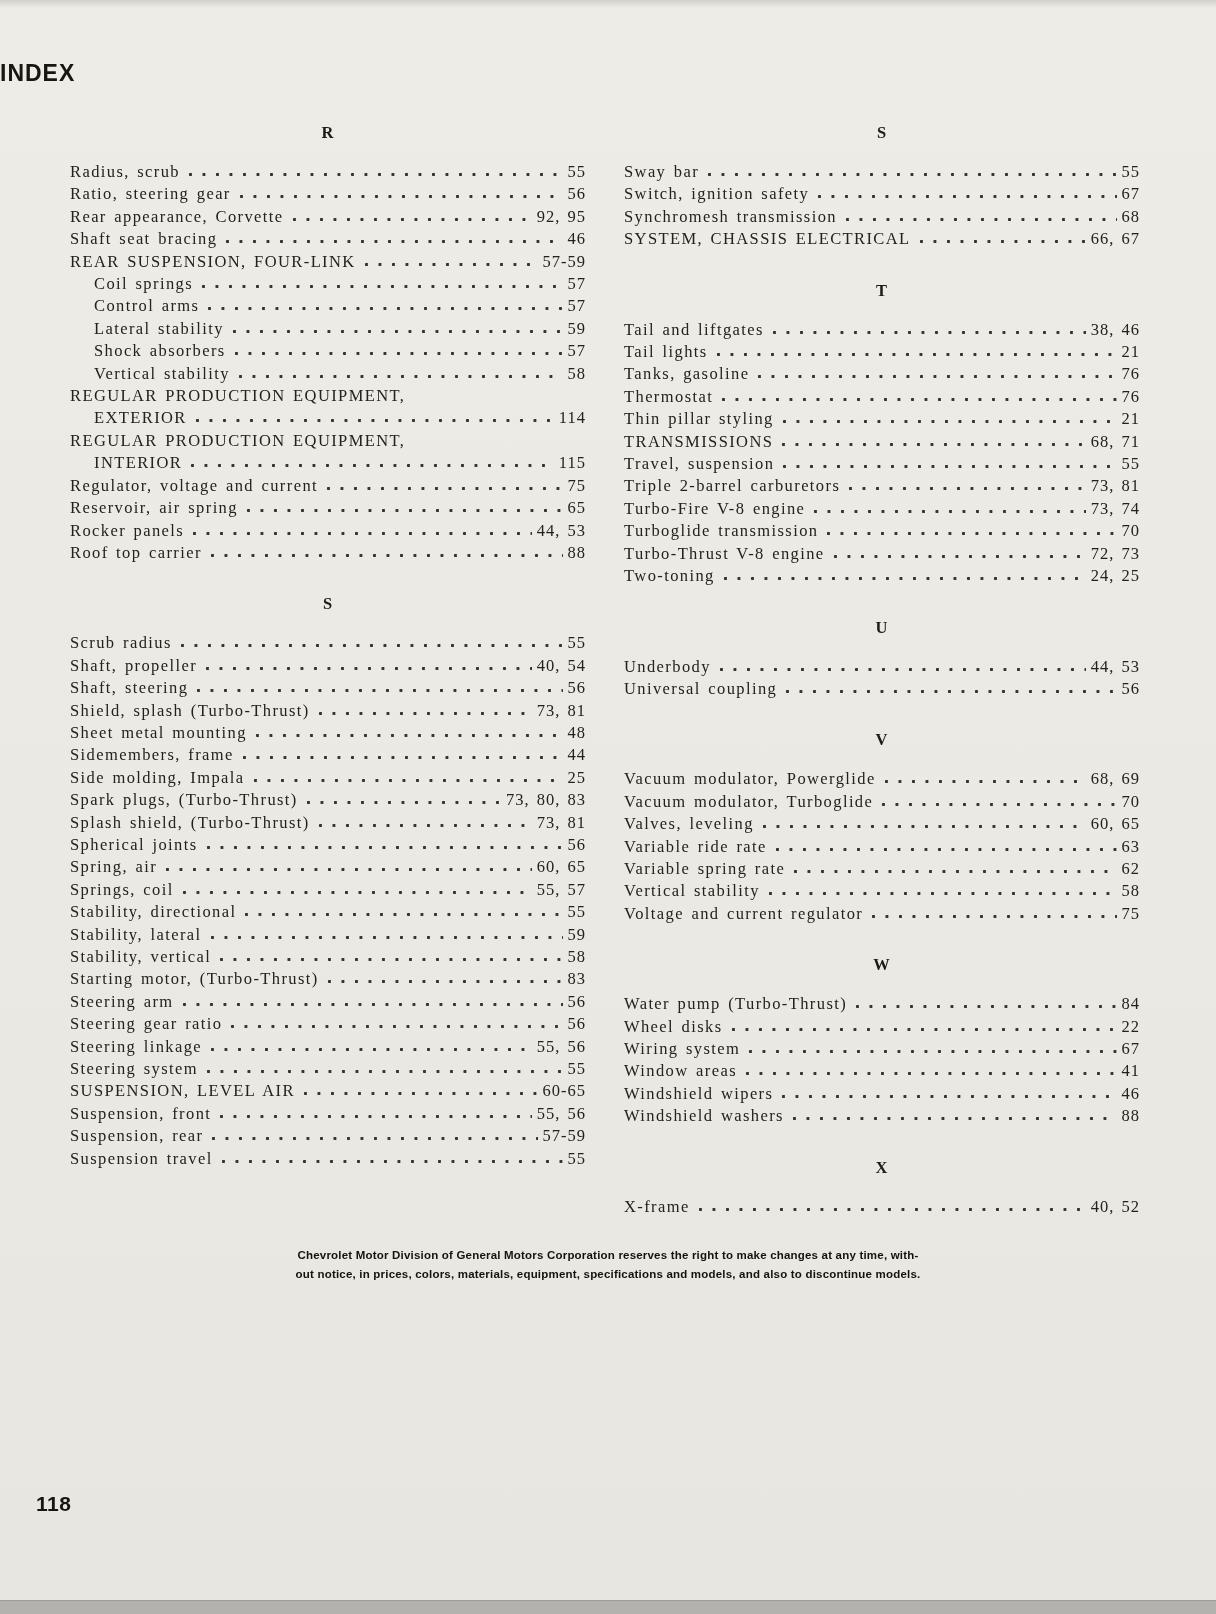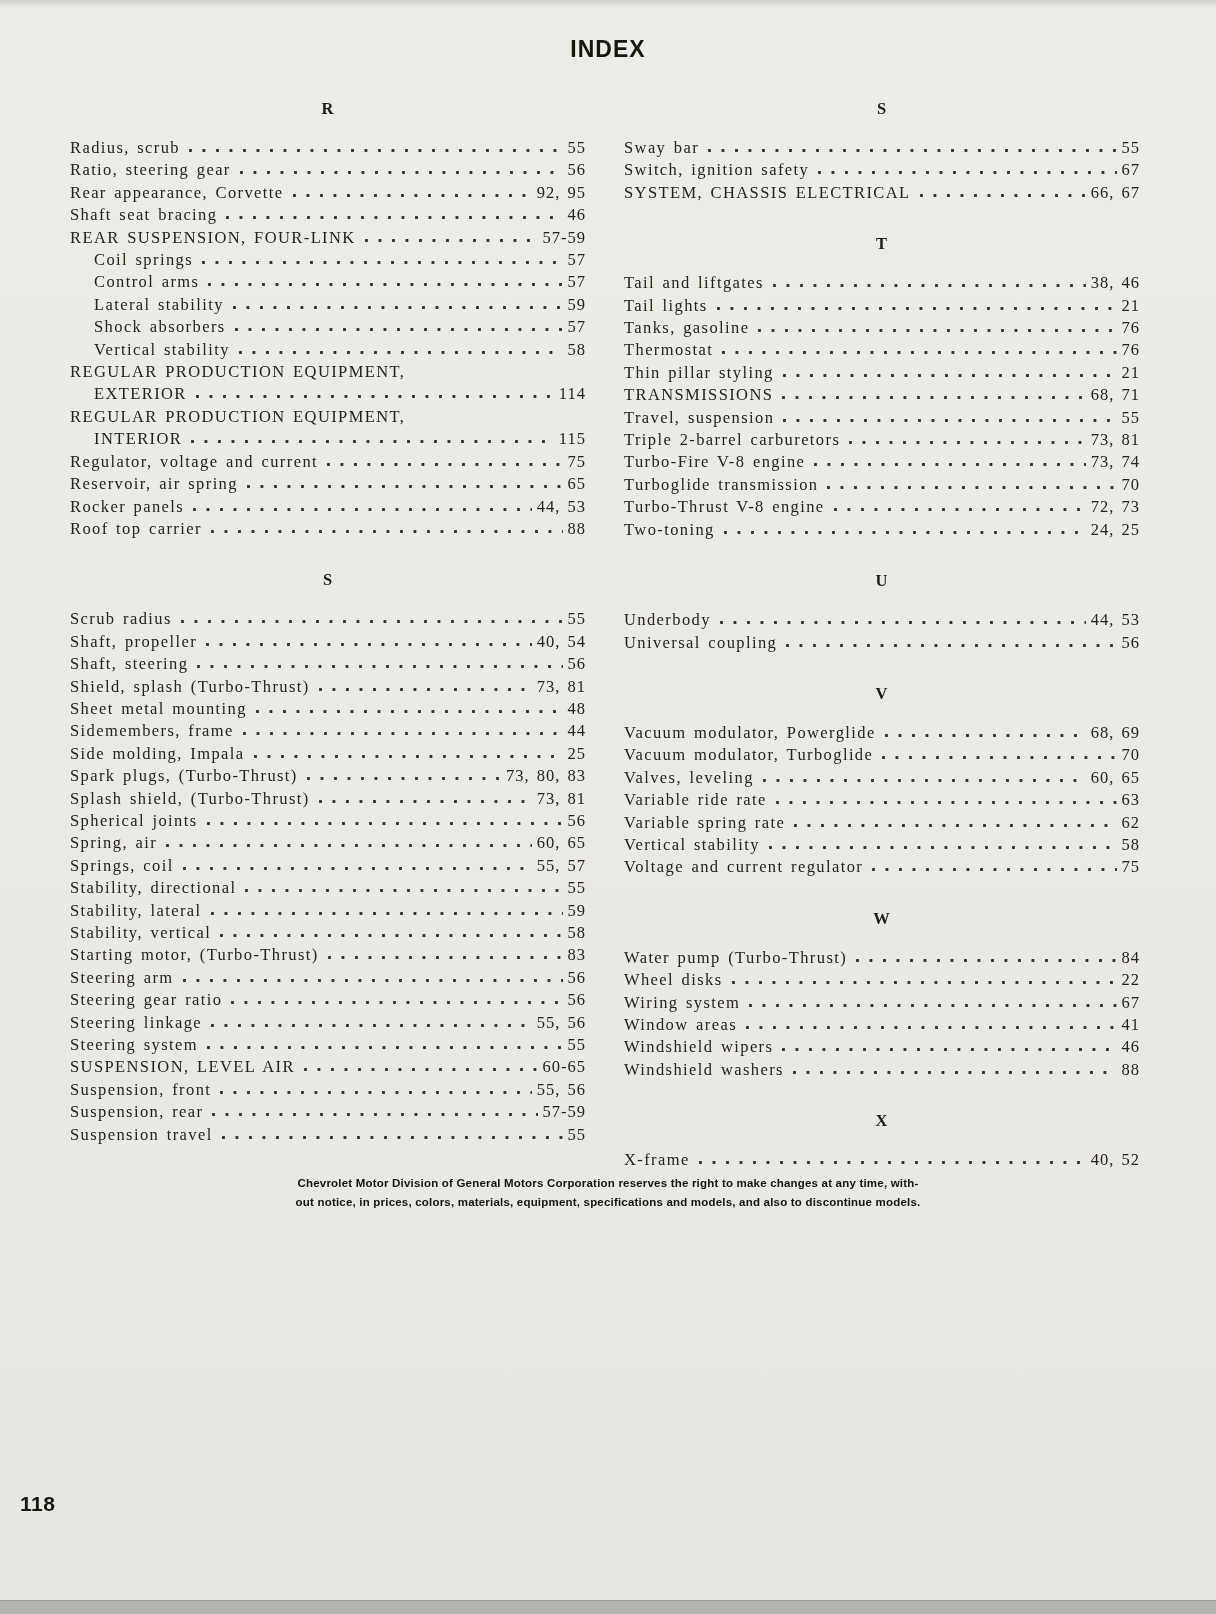--- a/index.html
+++ b/index.html
@@ -14,22 +14,22 @@
     width:1216px; height:1614px;
     background:linear-gradient(180deg,#edece7 0%, #ebe9e4 55%, #e8e6e1 100%);
     overflow:hidden;
   }
   .page::before {
     content:""; position:absolute; top:0; left:0; right:0; height:8px;
     background:linear-gradient(180deg, rgba(110,108,102,0.22), rgba(110,108,102,0));
     pointer-events:none;
   }
   .title {
-    text-align:center;
-    padding-top:36px;
+    text-align:left;
+    padding-top:60px;
     font-family:"Liberation Sans", sans-serif;
     font-weight:bold;
     font-size:23px;
     letter-spacing:1px;
     color:#17160f;
   }
   .columns {
     display:flex;
     gap:38px;
     padding:0 76px 0 70px;
@@ -60,32 +60,32 @@
     flex:1;
     min-width:14px;
     height:5px;
     margin:0 5px 0 8px;
     background-image:radial-gradient(circle at 2.5px 2.5px, #34322c 1.4px, rgba(0,0,0,0) 1.7px);
     background-size:13.5px 5px;
     background-repeat:repeat-x;
   }
   .pagenum { white-space:nowrap; letter-spacing:1px; }
   .footer {
-    margin-top:2px;
+    margin-top:28px;
     text-align:center;
     font-family:"Liberation Sans", sans-serif;
     font-weight:bold;
     font-size:11.5px;
     line-height:19px;
     letter-spacing:0.2px;
     color:#14130e;
   }
   .page-number {
     position:absolute;
-    left:20px; top:1492px;
+    left:36px; top:1492px;
     font-family:"Liberation Sans", sans-serif;
     font-weight:bold;
     font-size:21px;
     letter-spacing:0.5px;
     color:#17160f;
   }
   .bottom-strip {
     position:absolute; left:0; bottom:0; width:100%; height:14px;
     background:linear-gradient(180deg,#c2c1bd,#adacaа 80%);
     background-color:#b3b2ae;
@@ -315,20 +315,25 @@
           <span class="label">Sway bar</span>
           <span class="leader"></span>
           <span class="pagenum">55</span>
         </div>
         <div class="entry">
           <span class="label">Switch, ignition safety</span>
           <span class="leader"></span>
           <span class="pagenum">67</span>
         </div>
         <div class="entry">
+          <span class="label">Synchromesh transmission</span>
+          <span class="leader"></span>
+          <span class="pagenum">68</span>
+        </div>
+        <div class="entry">
           <span class="label">SYSTEM, CHASSIS ELECTRICAL</span>
           <span class="leader"></span>
           <span class="pagenum">66, 67</span>
         </div>
         <div class="section-letter">T</div>
         <div class="entry">
           <span class="label">Tail and liftgates</span>
           <span class="leader"></span>
           <span class="pagenum">38, 46</span>
         </div>

